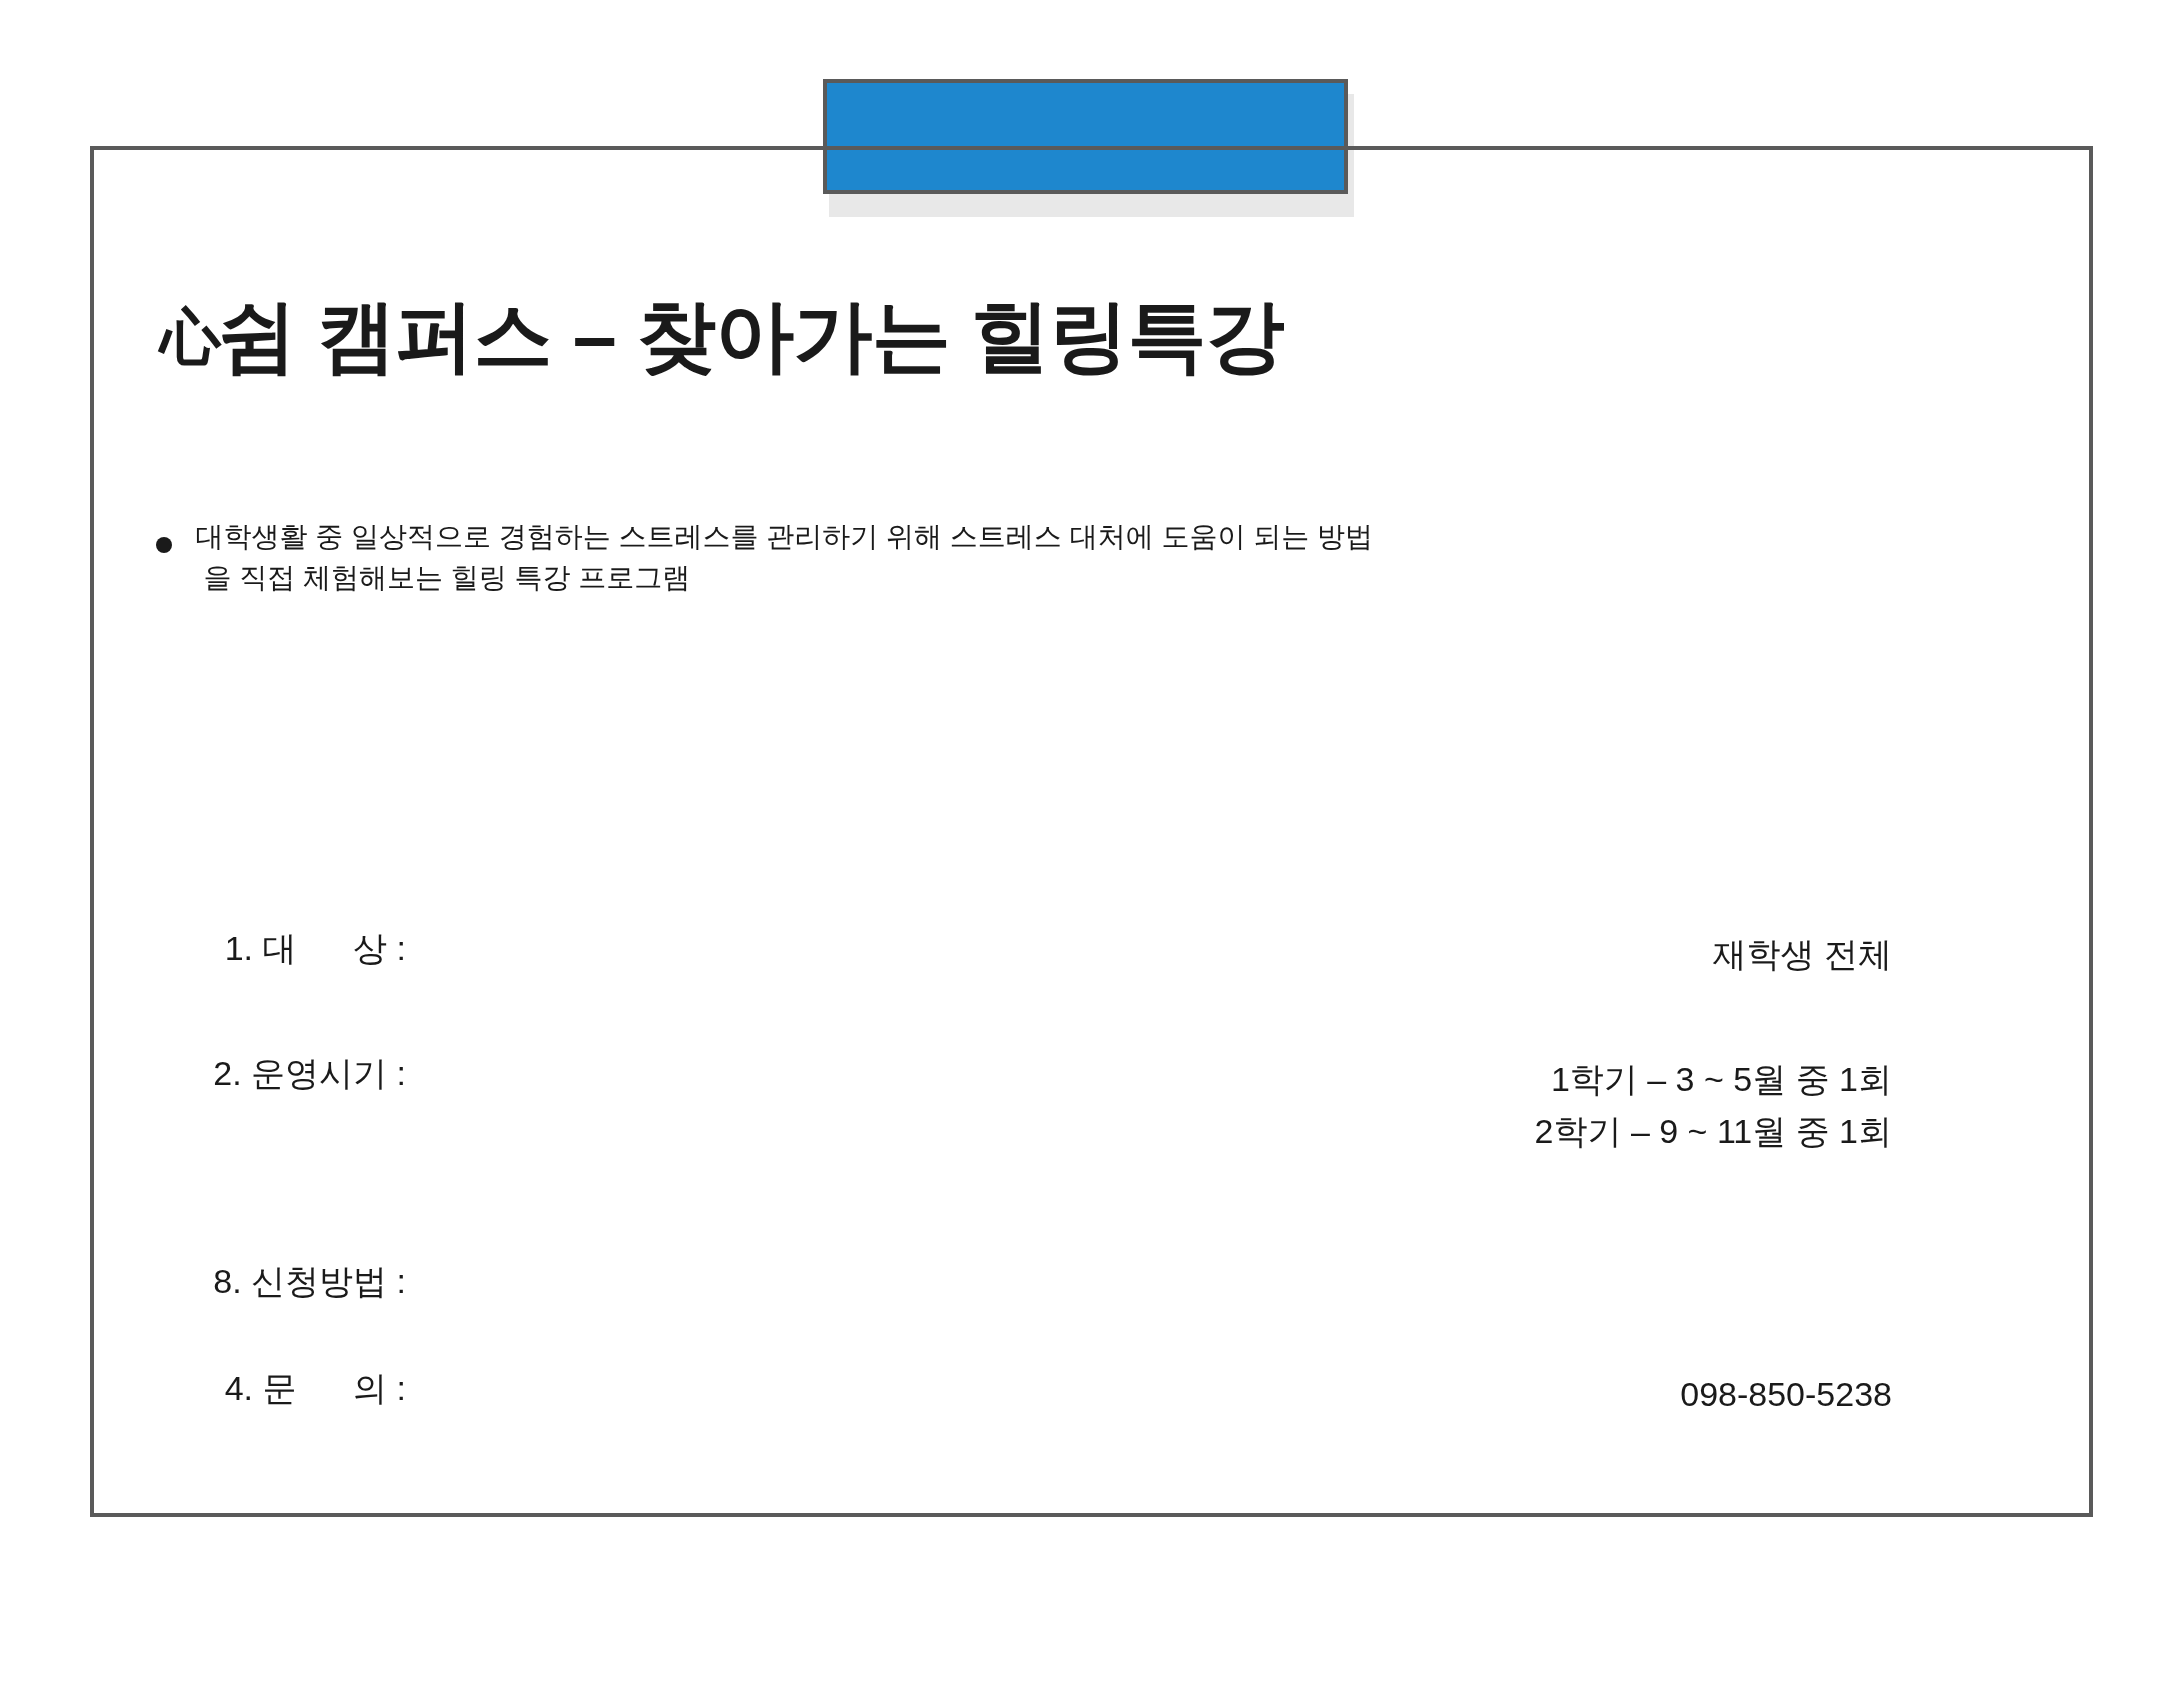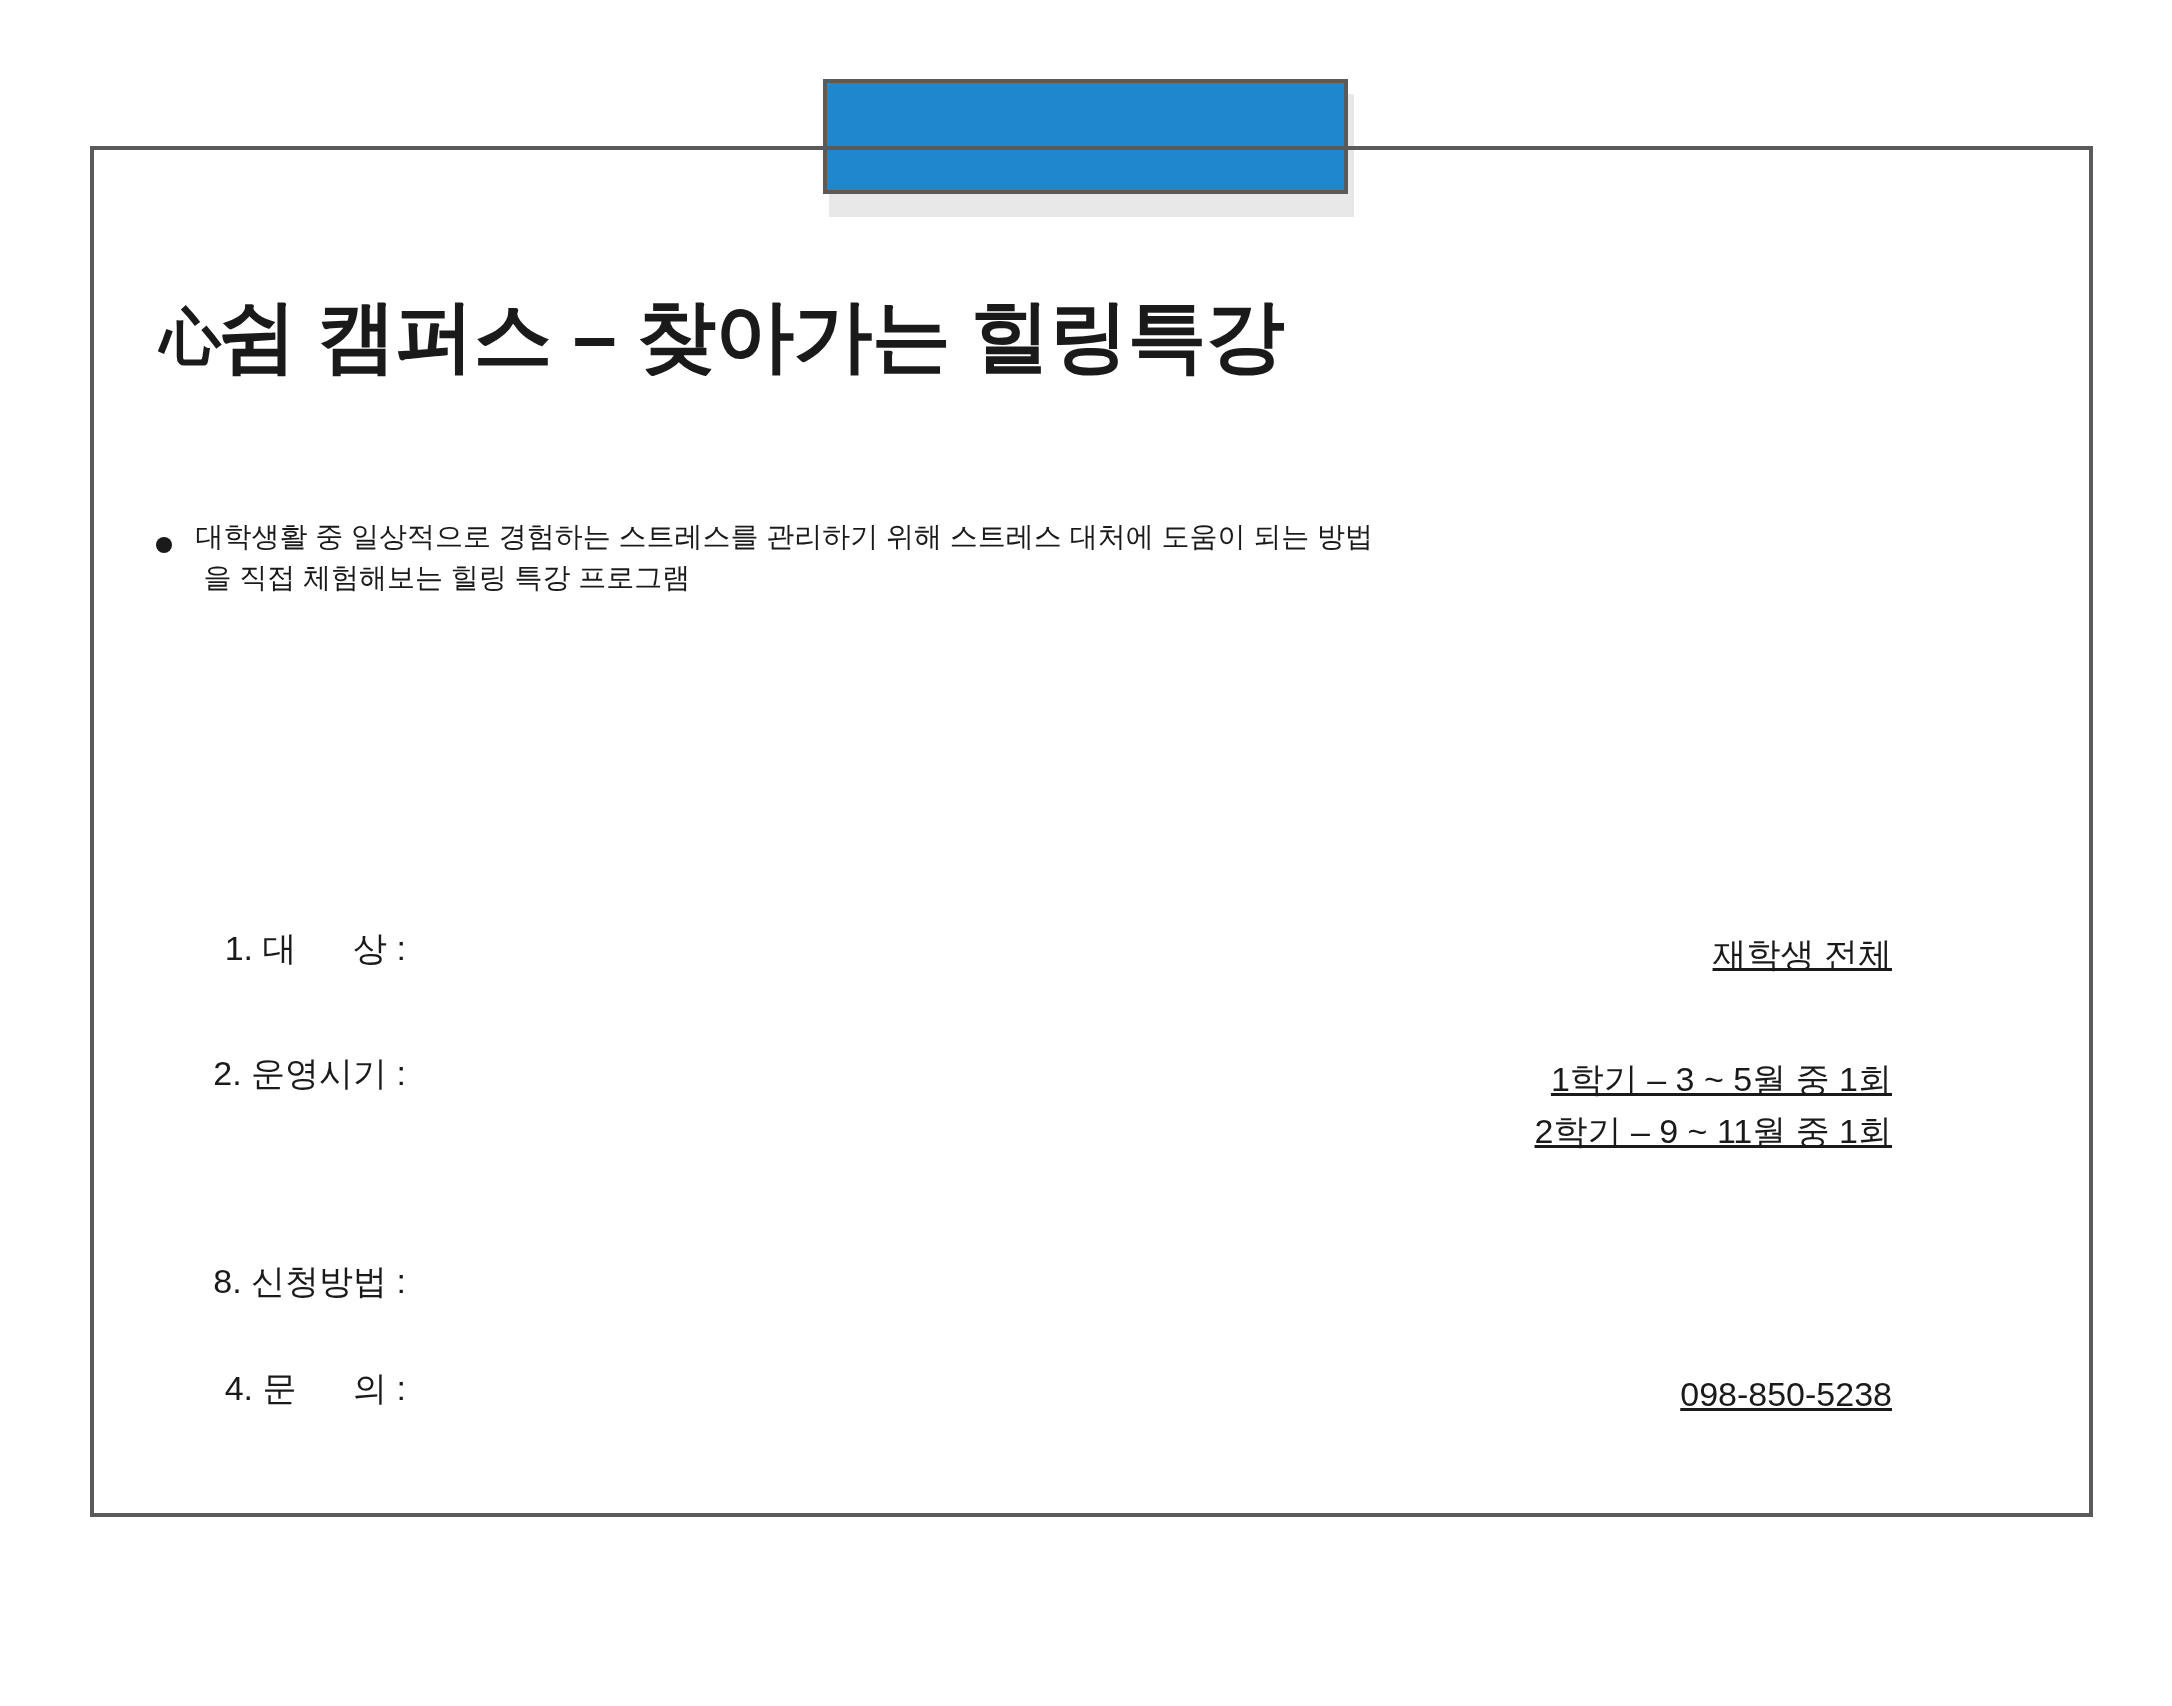--- a/index.html
+++ b/index.html
@@ -116,21 +116,20 @@
   }
   .info-label {
     width: 238px;
     flex: 0 0 auto;
     white-space: pre;
   }
   .info-value {
     flex: 1 1 auto;
     white-space: pre-line;
     line-height: 1.55;
-    text-decoration: underline;
   }
   .gap-lg { height: 72px; }
   .gap-xl { height: 103px; }
   .gap-md { height: 66px; }
 </style>
 </head>
 <body>
 
 <div class="tab-shadow"></div>
 <div class="tab-block"></div>

